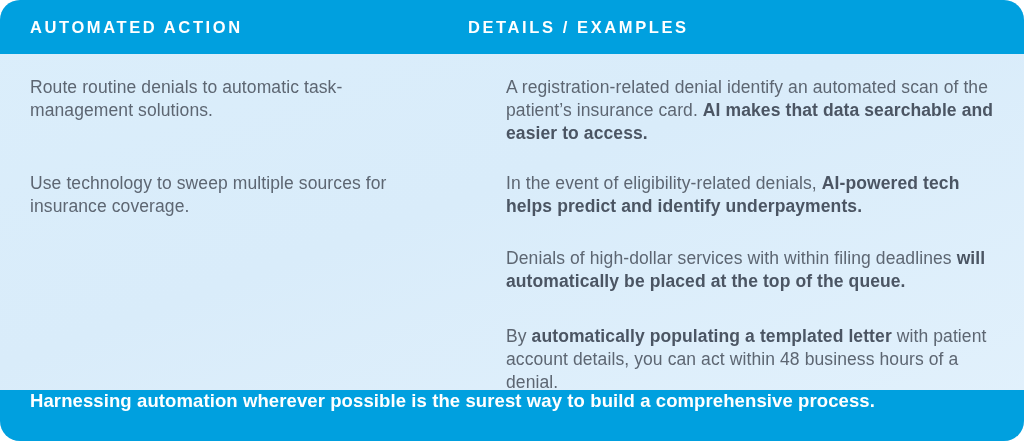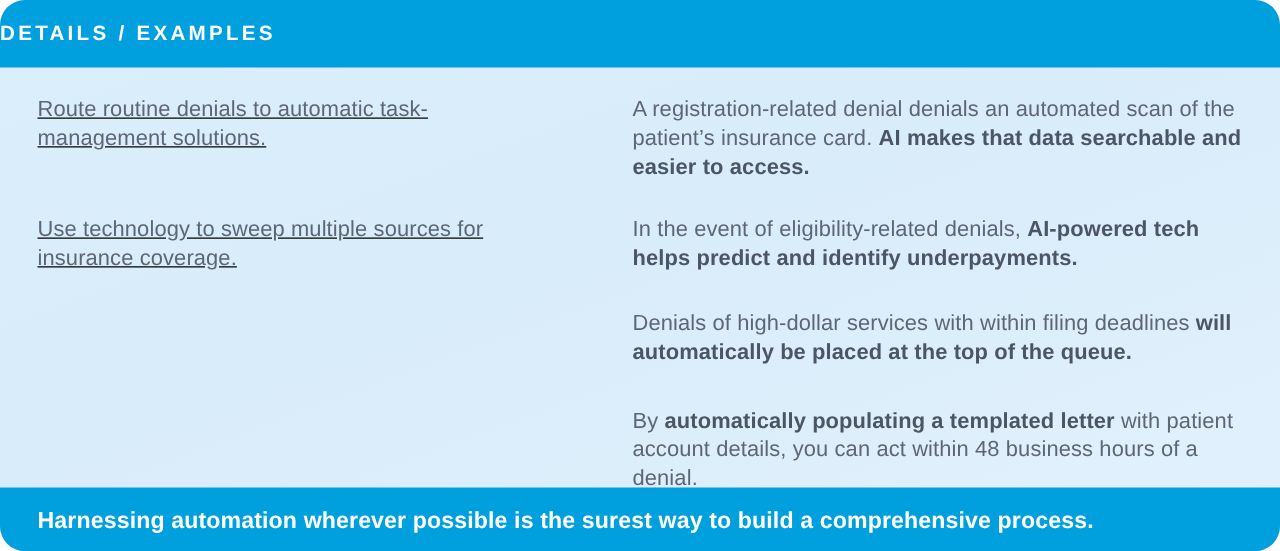--- a/index.html
+++ b/index.html
@@ -54,21 +54,20 @@
     width: 1024px;
     height: 336px;
     display: flex;
   }
   .col {
     box-sizing: border-box;
   }
   .col-a {
     width: 468px;
     padding: 22px 26px 0 30px;
-    text-decoration: underline;
   }
   .col-b {
     width: 556px;
     padding: 22px 24px 0 38px;
   }
 
   .para {
     color: #5d6672;
     font-size: 17.5px;
     line-height: 23px;
@@ -92,49 +91,50 @@
 
   
   .footer {
     position: absolute;
     left: 0;
     top: 390px;
     width: 1024px;
     height: 51px;
     background: #00a0df;
     display: flex;
-    align-items: center;
+    align-items: flex-start;
   }
   .footer-text {
     margin-left: 30px;
     color: #ffffff;
     font-size: 18.5px;
     font-weight: bold;
     letter-spacing: 0.1px;
     white-space: nowrap;
   }
 </style>
 </head>
 <body>
 
 <div class="card">
 
   <div class="header">
+    <div class="header-cell col-left">Automated Action</div>
     <div class="header-cell col-right">Details / Examples</div>
   </div>
 
   <div class="body">
 
     <div class="col col-a">
       <p class="para r1">Route routine denials to automatic task-management solutions.</p>
       <p class="para r2">Use technology to sweep multiple sources for insurance coverage.</p>
     </div>
 
     <div class="col col-b">
-      <p class="para r1"><span>A registration-related denial denials an automated scan of the patient’s insurance card. </span><b>AI makes that data searchable and easier to access.</b><span></span></p>
+      <p class="para r1"><span>A registration-related denial identify an automated scan of the patient’s insurance card. </span><b>AI makes that data searchable and easier to access.</b><span></span></p>
       <p class="para r2"><span>In the event of eligibility-related denials, </span><b>AI-powered tech helps predict and identify underpayments.</b><span></span></p>
       <p class="para r3"><span>Denials of high-dollar services with within filing deadlines </span><b>will automatically be placed at the top of the queue.</b><span></span></p>
       <p class="para r4"><span>By </span><b>automatically populating a templated letter</b><span> with patient account details, you can act within 48 business hours of a denial.</span></p>
     </div>
 
   </div>
 
   <div class="footer">
     <div class="footer-text">Harnessing automation wherever possible is the surest way to build a comprehensive process.</div>
   </div>

